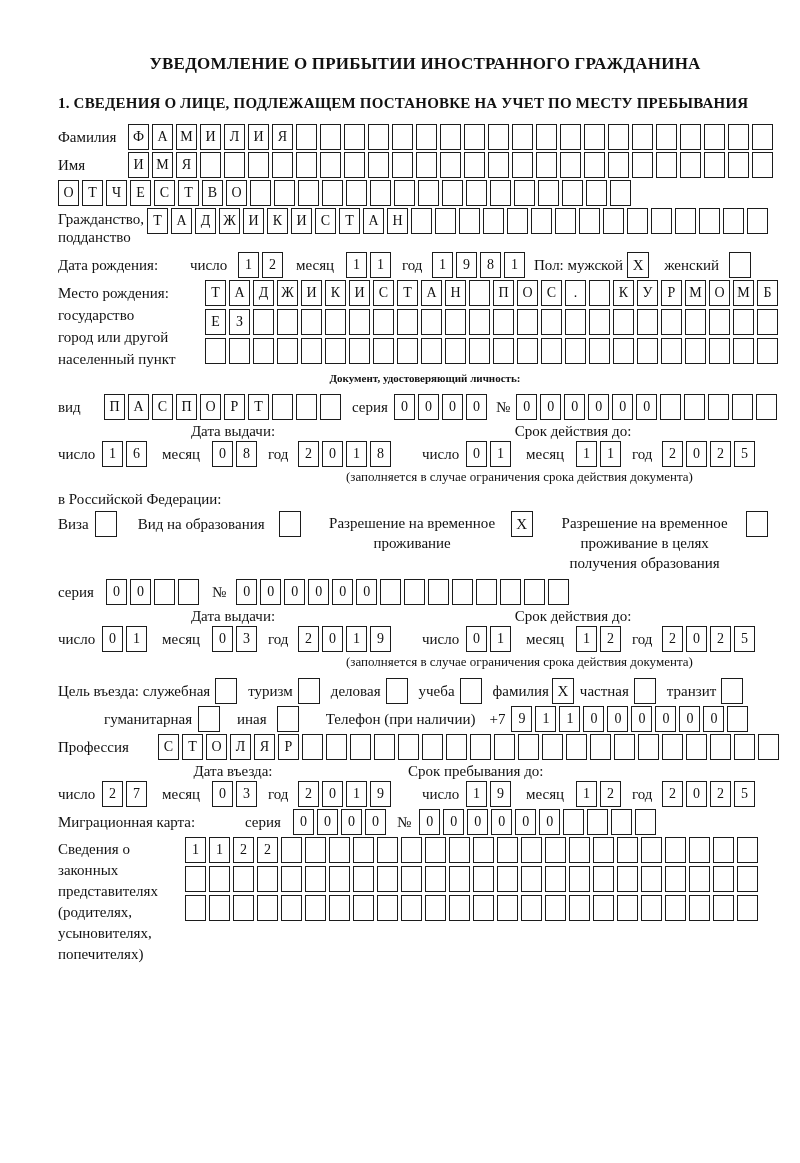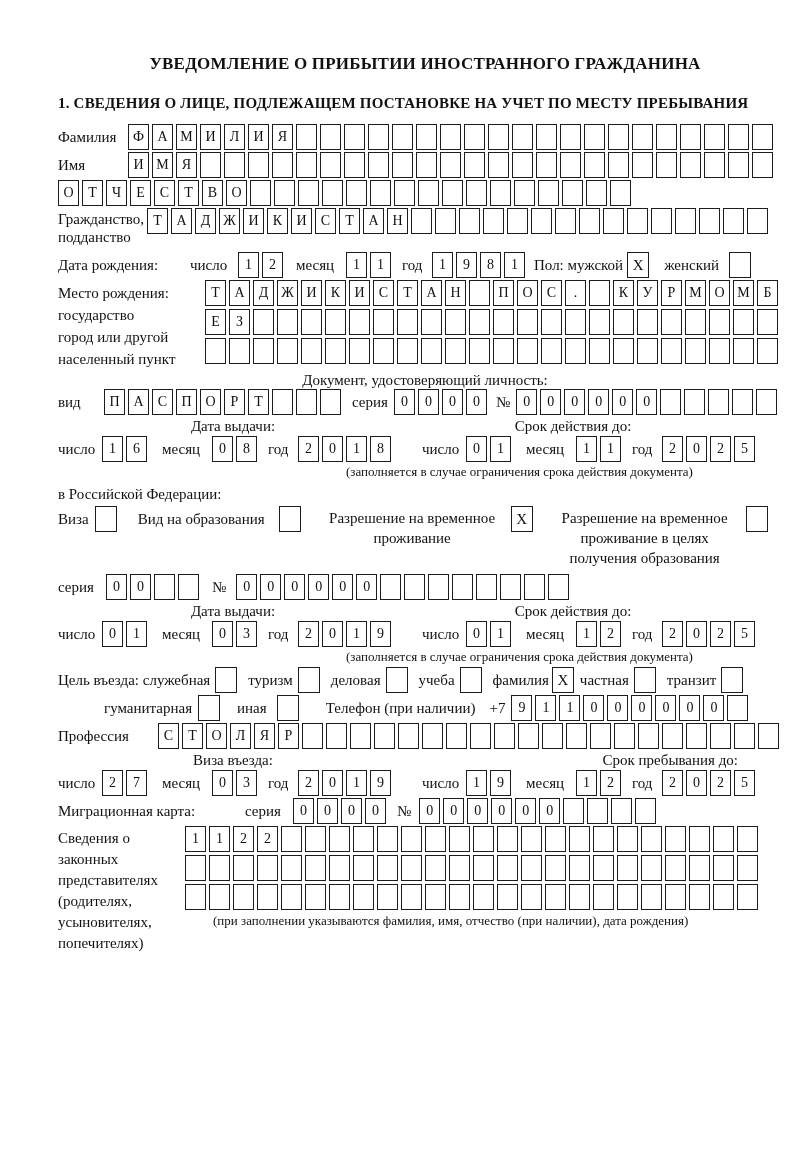--- a/index.html
+++ b/index.html
@@ -23,27 +23,27 @@
     width:21px; height:26px; border:1.6px solid #1c1c1c; margin-right:3px;
     display:flex; align-items:center; justify-content:center;
     font-size:14px; flex:0 0 auto; background:#fff;
   }
   .cbox { width:22px; font-size:15px; }
   .hdr { margin-top:2px; margin-bottom:0; }
   .hdr .lbl { padding-top:0; }
   .note { font-size:13px; line-height:16px; margin:0 0 2px 0; }
   .noteright { margin-left:288px; }
   .plain { font-size:15px; line-height:24px; white-space:nowrap; }
-  .docheader { text-align:center; font-weight:400; font-size:15px; margin:2px 0 0 0; }
+  .docheader { text-align:center; font-weight:700; font-size:11px; margin:2px 0 10px 0; }
   .flexblock { display:flex; align-items:flex-start; }
   .labelcol { flex:0 0 auto; }
   .cellcol { flex:0 0 auto; }
   .cellcol .row { margin-bottom:3px; }
   .mt6 { margin-top:6px; }
-  .mt2 { margin-top:2px; }
+  .mt2 { margin-top:8px; }
   .mt12 { margin-top:12px; }
   .permit { margin-bottom:6px; }
   .gnote { margin-left:28px; margin-top:2px; }
 </style>
 </head>
 <body>
 
 <div class="page">
 
 
@@ -514,22 +514,22 @@
         <span class="cell"></span>
         <span class="cell"></span>
         <span class="cell"></span>
         <span class="cell"></span>
         <span class="cell"></span>
         <span class="cell"></span>
         <span class="cell"></span>
       </span>
     </div>
   <div class="row hdr">
-      <span class="lbl" style="display: inline-block; width: 350px; text-align: center;">Виза въезда:</span>
-      <span class="lbl" style="display: inline-block; width: 330px; text-align: right;">Срок пребывания до:</span>
+      <span class="lbl" style="display: inline-block; width: 350px; text-align: center;">Дата въезда:</span>
+      <span class="lbl" style="display: inline-block; width: 330px; text-align: left;">Срок пребывания до:</span>
     </div>
   <div class="row">
       <span class="lbl" style="display: inline-block; width: 44px;">число</span>
       <span class="cells">
         <span class="cell">2</span>
         <span class="cell">7</span>
       </span>
       <span class="lbl" style="display: inline-block; width: 50px; margin-left: 12px;">месяц</span>
       <span class="cells">
         <span class="cell">0</span>
@@ -665,17 +665,16 @@
             <span class="cell"></span>
             <span class="cell"></span>
             <span class="cell"></span>
             <span class="cell"></span>
             <span class="cell"></span>
             <span class="cell"></span>
             <span class="cell"></span>
             <span class="cell"></span>
           </span>
         </div>
-      <div class="note gnote">(при заполнении указываются фамилия, имя, отчество (при наличии), дата рождения)</div>
     </div>
   </div>
 
 </div>
 
 </body></html>

